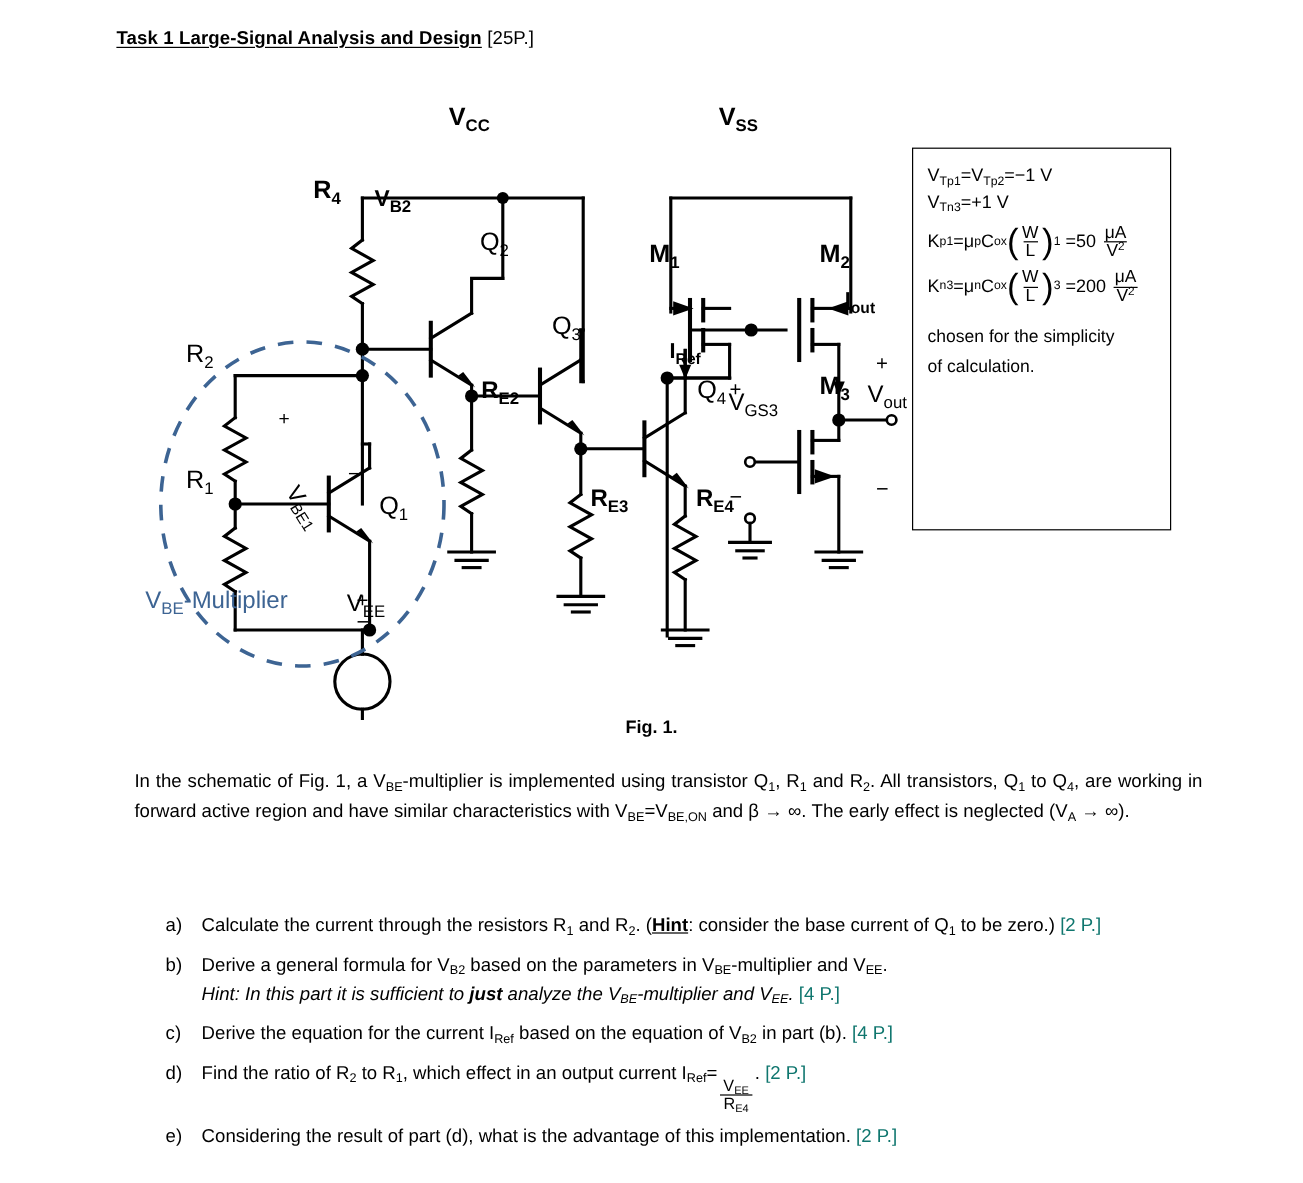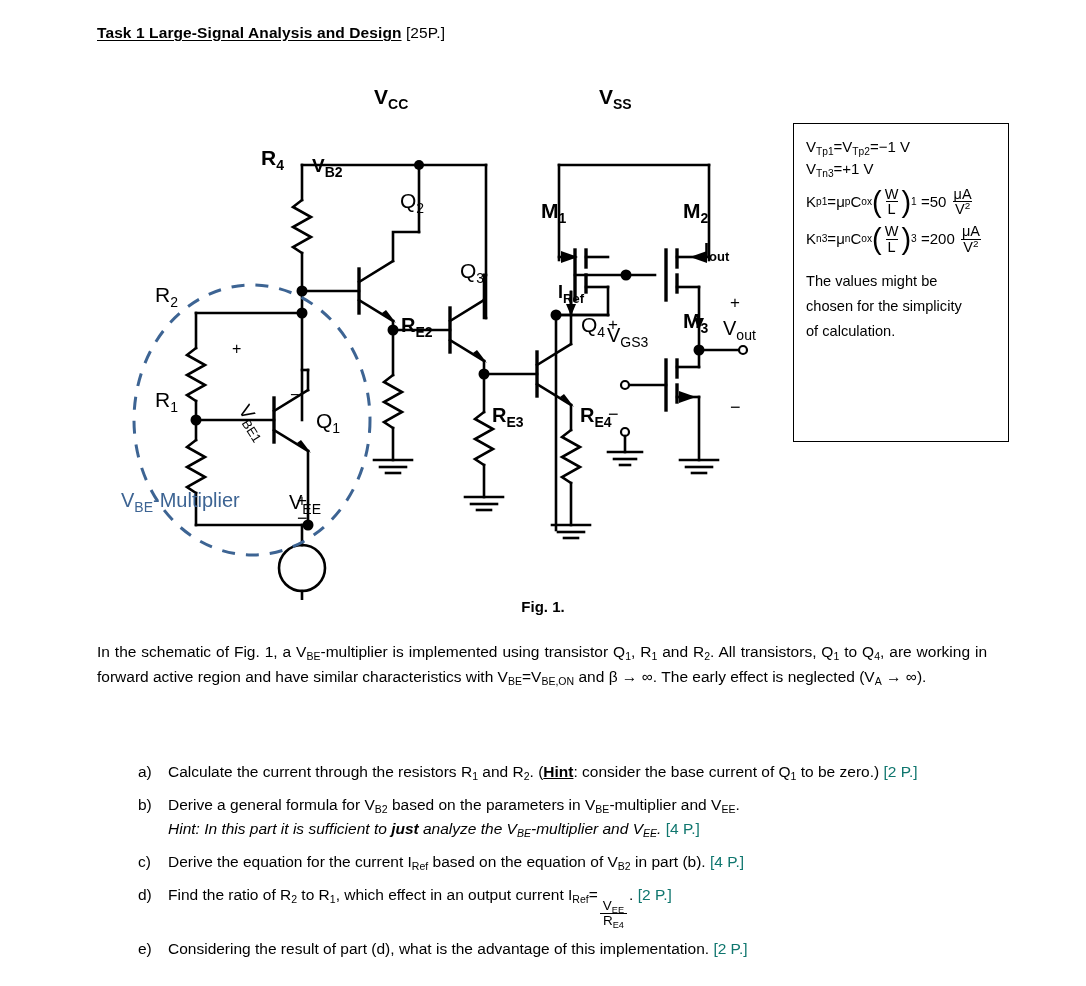--- a/index.html
+++ b/index.html
@@ -17,21 +17,21 @@
   }
   #task-heading .ttl{font-weight:bold;text-decoration:underline;text-underline-offset:2px;}
   #task-heading .pts{font-weight:normal;}
 
   
   #figure{position:absolute;left:16px;top:60px;width:1086px;height:540px;}
   #figure svg{position:absolute;left:0;top:0;}
 
   
   #param-box{
-    position:absolute;left:793px;top:123px;width:216px;height:319px;
+    position:absolute;left:760px;top:123px;width:216px;height:319px;
     border:1.6px solid #000;box-sizing:border-box;background:#fff;
   }
   .pb-inner{padding:12px 10px 8px 12px;}
   .pl{font-size:15px;line-height:1.45;white-space:nowrap;}
   .pl.frac-line{margin-top:7px;display:flex;align-items:center;}
   sub{font-size:.68em;line-height:0;vertical-align:-0.28em;}
   sup{font-size:.68em;line-height:0;vertical-align:0.5em;}
   .paren{font-size:29px;line-height:0.55;font-weight:300;position:relative;top:1px;}
   .stack{display:inline-flex;flex-direction:column;align-items:center;line-height:1.02;
          vertical-align:middle;margin:0 1px;}
@@ -40,21 +40,21 @@
   .stack.nob .den{border-top:none;}
   .sfx{font-size:.68em;vertical-align:-0.9em;line-height:0;}
   .pb-note{font-size:14.6px;line-height:1.72;text-align:justify;margin-top:14px;padding-right:2px;}
   .pb-note .lastline{text-align:left;}
 
   
   #fig-caption{position:absolute;left:0;top:598px;width:1086px;text-align:center;
     font-size:15px;font-weight:bold;}
 
   
-  #body-text{position:absolute;left:97px;top:639px;width:890px;
+  #body-text{position:absolute;left:112px;top:639px;width:890px;
     font-size:15.5px;line-height:1.62;text-align:justify;}
   #body-text p{margin:0;}
   .lastpar{text-align:left;}
 
   
   #task-list{position:absolute;left:97px;top:760px;width:890px;font-size:15.5px;}
   .li{display:flex;margin-bottom:9px;line-height:1.55;}
   .li .mk{width:30px;flex:none;padding-left:41px;box-sizing:content-box;}
   .li .bd{flex:1;}
   .pts-grey{color:#0f766e;}
@@ -375,21 +375,20 @@
         <span>K</span><sub>n3</sub><span>=</span><span>μ</span><sub>n</sub><span>C</span><sub>ox</sub><span class="paren">(</span><span class="stack">
             <span class="num">W</span>
             <span class="den">L</span>
           </span><span class="paren">)</span><span class="sfx">3</span>&nbsp;<span>=200</span>&nbsp;<span class="stack nob">
             <span class="num">μA</span>
             <span class="den" style="border-top:1.2px solid #000"><span>V</span><sup>2</sup></span>
           </span>
       </div>
 
       <div class="pb-note">
-        <div style="display:flex;justify-content:space-between">The values might be</div>
         <div>chosen for the simplicity</div>
         <div class="lastline">of calculation.</div>
       </div>
     </div>
   </div>
 
   <div id="fig-caption">Fig. 1.</div>
 
   <div id="body-text">
     <p><span>In the schematic of Fig. 1, a V</span><sub>BE</sub><span>-multiplier is implemented using transistor Q</span><sub>1</sub><span>, R</span><sub>1</sub><span> and R</span><sub>2</sub><span>. All transistors, Q</span><sub>1</sub><span> to Q</span><sub>4</sub><span>, are working in forward active region and have similar characteristics with V</span><sub>BE</sub><span>=V</span><sub>BE,ON</sub><span class="lastpar"> and β → ∞. The early effect is neglected (V</span><sub>A</sub><span> → ∞).</span></p>

